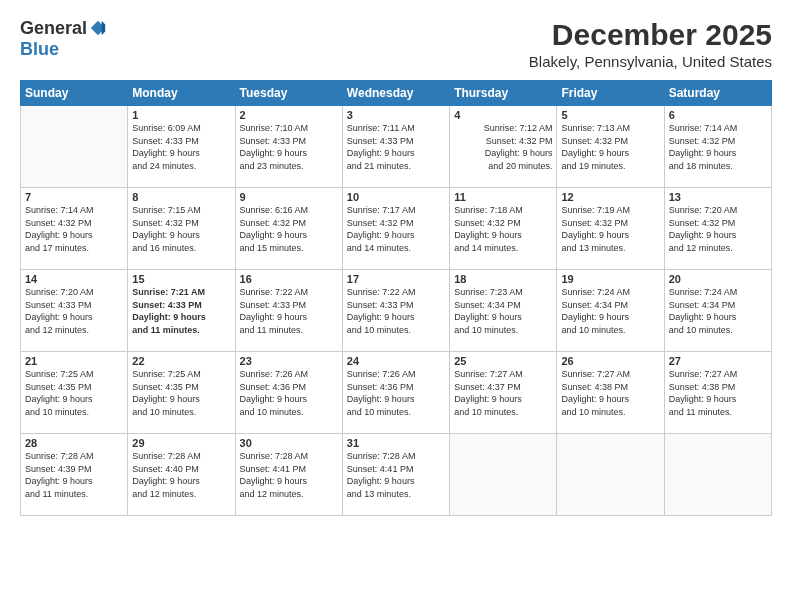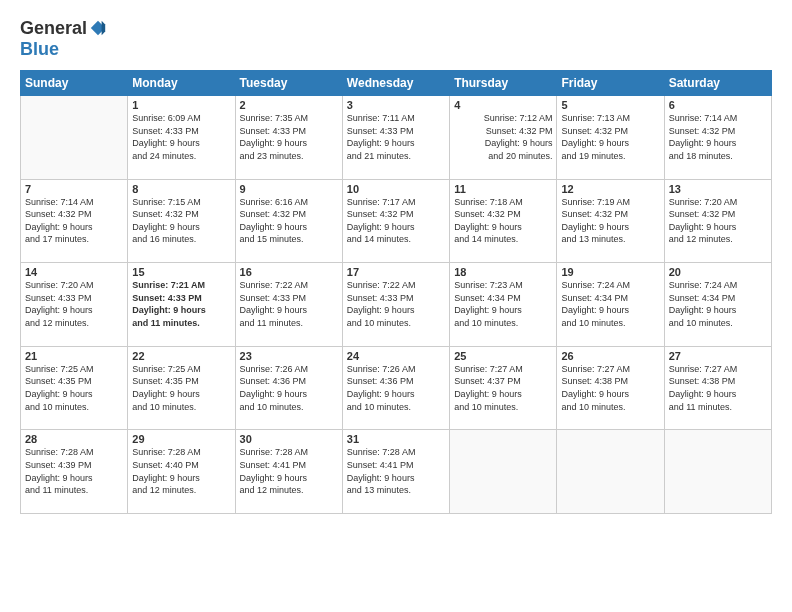--- a/index.html
+++ b/index.html
@@ -110,20 +110,24 @@
     <div class="logo">
       <div class="logo-text">
         <span class="logo-general">General</span>
         <svg class="logo-icon" viewBox="0 0 20 20">
           <polygon points="10,2 18,10 10,18 2,10" fill="#2e7ab6"></polygon>
           <polygon points="14,2 18,6 18,14 14,18" fill="#1a5a8a"></polygon>
         </svg>
       </div>
       <span class="logo-blue">Blue</span>
     </div>
+    <div class="title-block">
+      <div class="main-title">December 2025</div>
+      <div class="subtitle">Blakely, Pennsylvania, United States</div>
+    </div>
   </div>
 
   <table class="calendar-table">
     <thead>
       <tr>
       <th>Sunday</th>
           <th>Monday</th>
           <th>Tuesday</th>
           <th>Wednesday</th>
           <th>Thursday</th>
@@ -136,21 +140,21 @@
           <td class="empty-cell"></td>
           <td>
             <span class="day-num">1</span>
             <div class="day-info" style="white-space: pre-line;">Sunrise: 6:09 AM
 Sunset: 4:33 PM
 Daylight: 9 hours
 and 24 minutes.</div>
           </td>
           <td>
             <span class="day-num">2</span>
-            <div class="day-info" style="white-space: pre-line;">Sunrise: 7:35 AM
+            <div class="day-info" style="white-space: pre-line;">Sunrise: 7:10 AM
 Sunset: 4:33 PM
 Daylight: 9 hours
 and 23 minutes.</div>
           </td>
           <td>
             <span class="day-num">3</span>
             <div class="day-info" style="white-space: pre-line;">Sunrise: 7:11 AM
 Sunset: 4:33 PM
 Daylight: 9 hours
 and 21 minutes.</div>

